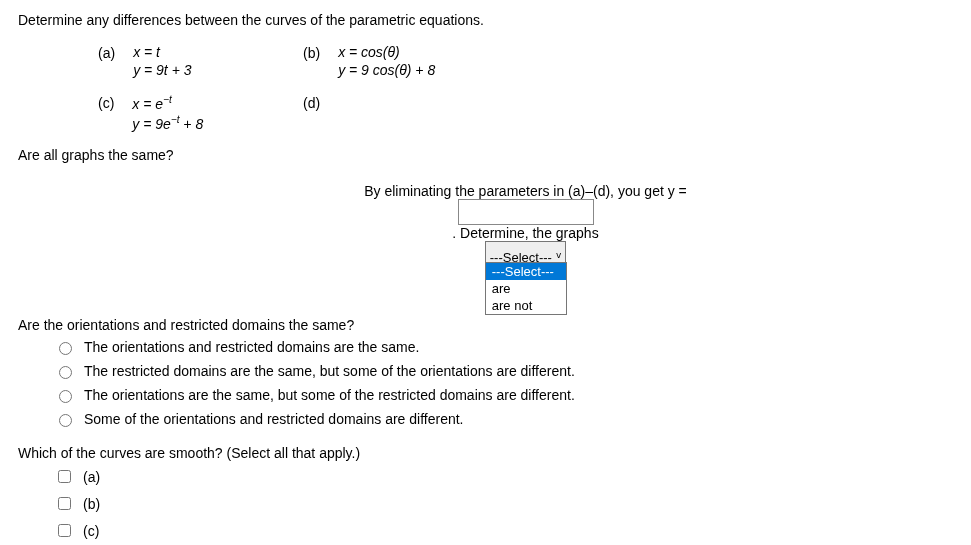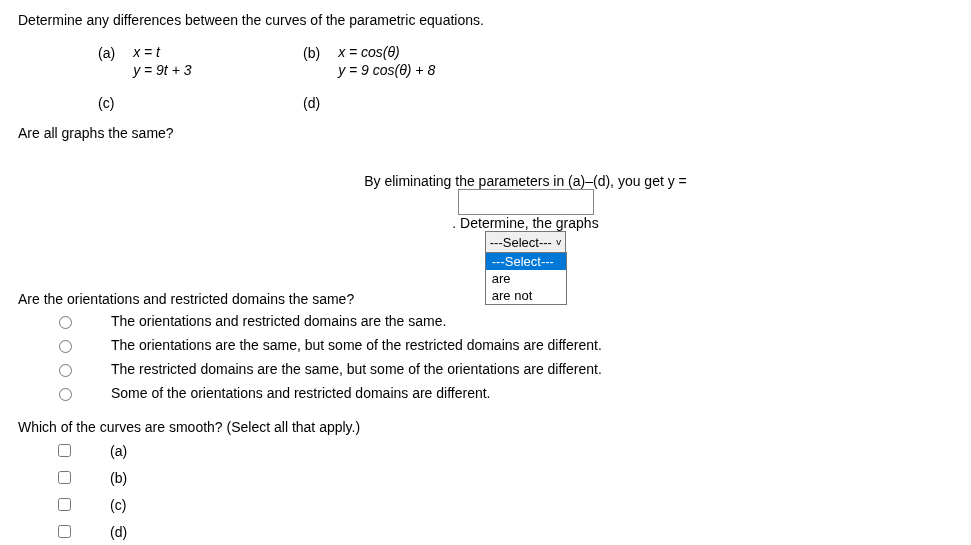--- a/index.html
+++ b/index.html
@@ -37,21 +37,21 @@
     }
     .eq-lines .line {
       margin-bottom: 2px;
     }
     .sup {
       font-size: 10px;
       vertical-align: super;
       font-style: italic;
     }
     .question {
-      margin-bottom: 32px;
+      margin-bottom: 20px;
       margin-top: 10px;
     }
     .fill-line {
       margin-left: 80px;
       display: flex;
       align-items: center;
       flex-wrap: wrap;
       margin-bottom: 22px;
       flex-direction: column;
     }
@@ -59,23 +59,22 @@
       width: 130px;
       height: 22px;
       border: 1px solid #888;
       margin: 0 6px;
       display: inline-block;
     }
     .select-box {
       border: 1px solid #767676;
       background: #efefef;
       height: 20px;
-      padding: 0 4px;
+      padding: 8px 4px;
       display: inline-flex;
-      align-items: center;
       font-size: 13px;
       margin: 0 0;
       position: relative;
     }
     .select-arrow {
       margin-left: 4px;
       font-size: 9px;
     }
     .dropdown-open {
       position: absolute;
@@ -98,21 +97,20 @@
       margin-bottom: 6px;
     }
     .radio-group {
       margin-left: 36px;
       margin-bottom: 18px;
     }
     .radio-row, .check-row {
       display: flex;
       align-items: center;
       margin-bottom: 8px;
-      gap: 27px;
     }
     .radio-row input, .check-row input {
       margin-right: 12px;
     }
     .check-group {
       margin-left: 36px;
     }
   </style>
 </head>
 <body>
@@ -132,20 +130,24 @@
     <div class="eq-lines">
       <div class="line">x = cos(θ)</div>
       <div class="line">y = 9 cos(θ) + 8</div>
     </div>
   </div>
 </div>
 
 <div class="equations-row">
   <div class="eq-group first">
     <div class="eq-label">(c)</div>
+    <div class="eq-lines">
+      <div class="line"><span>x = e</span><span class="sup">−t</span></div>
+      <div class="line"><span>y = 9e</span><span class="sup">−t</span><span> + 8</span></div>
+    </div>
   </div>
   <div class="eq-group second">
     <div class="eq-label">(d)</div>
   </div>
 </div>
 
 <div class="question">Are all graphs the same?</div>
 
 <div class="fill-line">
   <span>By eliminating the parameters in (a)–(d), you get y = </span>
@@ -165,28 +167,28 @@
 
 <div class="sub-question">Are the orientations and restricted domains the same?</div>
 
 <div class="radio-group">
   <div class="radio-row">
     <input type="radio" name="orient" style="">
     <span>The orientations and restricted domains are the same.</span>
   </div>
   <div class="radio-row">
     <input type="radio" name="orient" style="">
+    <span>The restricted domains are the same, but some of the orientations are different.</span>
+  </div>
+  <div class="radio-row">
+    <input type="radio" name="orient" style="">
     <span>The orientations are the same, but some of the restricted domains are different.</span>
   </div>
   <div class="radio-row">
     <input type="radio" name="orient" style="">
-    <span>The restricted domains are the same, but some of the orientations are different.</span>
-  </div>
-  <div class="radio-row">
-    <input type="radio" name="orient" style="">
     <span>Some of the orientations and restricted domains are different.</span>
   </div>
 </div>
 
 <div class="sub-question">Which of the curves are smooth? (Select all that apply.)</div>
 
 <div class="check-group">
   <div class="check-row">
     <input type="checkbox" style="">
     <span>(a)</span>

